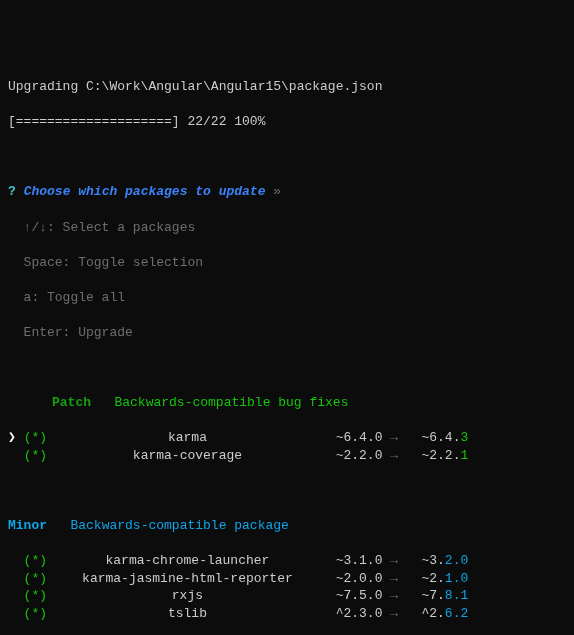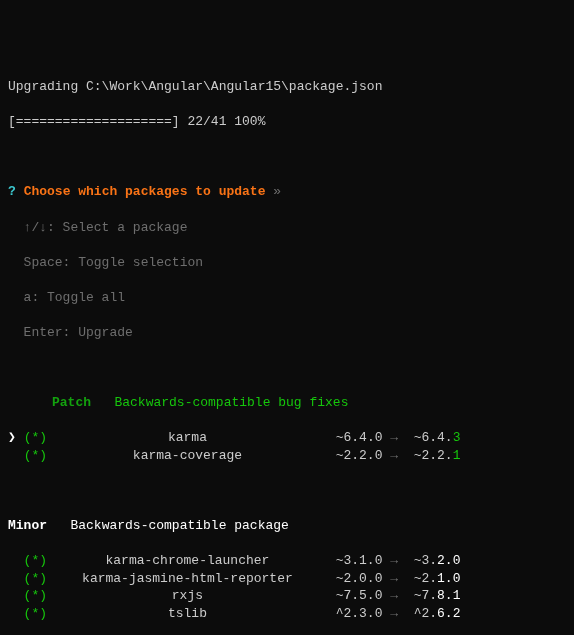--- a/index.html
+++ b/index.html
@@ -7,44 +7,44 @@
       padding: 8px;
       background: #0c0c0c;
       color: #cccccc;
       font-family: 'Consolas', 'Courier New', monospace;
       font-size: 13px;
       line-height: 1.35;
       white-space: pre;
       width: 574px;
       box-sizing: border-box;
     }
-    .white { color: #f97316; }
+    .white { color: #3b82f6; font-style: italic; }
     .faded { color: #6e6e6e; }
     .cyan { color: #3dc9d0; font-weight: bold; }
     .green { color: #13a10e; padding-left: 44px; }
     .green-bright { color: #16c60c; }
-    .blue { color: #ffffff; }
+    .blue { color: #0ea5e9; }
     .row { display: block; }
     .cursor { color: #ffffff; }
     .marker { display: inline-block; width: 3ch; }
     .name { display: inline-block; width: 34ch; text-align: center; }
     .from { display: inline-block; width: 8ch; text-align: right; }
     .arrow { color: #6e6e6e; display: inline-block; width: 3ch; text-align: center; }
-    .to { display: inline-block; width: 8ch; text-align: center; }
+    .to { display: inline-block; width: 8ch; text-align: right; }
   </style>
 </head>
 <body>
 
 
 
 <span class="row"><span>Upgrading </span><span>C:\Work\Angular\Angular15\package.json</span></span>
-<span class="row"><span>[====================]</span> <span>22/41 100%</span></span>
+<span class="row"><span>[====================]</span> <span>22/22 100%</span></span>
 <span class="row"> </span>
 <span class="row"><span class="cyan">?</span> <span class="white" style="font-weight:bold">Choose which packages to update</span> <span class="faded">»</span></span>
-<span class="row faded">  <span>↑/↓: Select a package</span></span>
+<span class="row faded">  <span>↑/↓: Select a packages</span></span>
 <span class="row faded">  <span>Space: Toggle selection</span></span>
 <span class="row faded">  <span>a: Toggle all</span></span>
 <span class="row faded">  <span>Enter: Upgrade</span></span>
 <span class="row"> </span>
 <span class="row"><span class="green" style="font-weight:bold">Patch</span>   <span class="green-bright">Backwards-compatible bug fixes</span></span>
 <div id="patch-rows"><span class="row"><span class="cursor">❯</span> <span class="marker green-bright">(*)</span> <span class="name">karma</span><span class="from">~6.4.0</span><span class="arrow">→</span><span class="to"><span>~6.4.</span><span class="green-bright">3</span></span></span><span class="row"><span class="cursor"> </span> <span class="marker green-bright">(*)</span> <span class="name">karma-coverage</span><span class="from">~2.2.0</span><span class="arrow">→</span><span class="to"><span>~2.2.</span><span class="green-bright">1</span></span></span></div>
 <span class="row"> </span>
 <span class="row"><span class="blue" style="font-weight:bold">Minor</span>   <span class="blue">Backwards-compatible package</span></span>
 <div id="minor-rows"><span class="row">  <span class="marker green-bright">(*)</span> <span class="name">karma-chrome-launcher</span><span class="from">~3.1.0</span><span class="arrow">→</span><span class="to"><span>~3.</span><span class="blue">2.0</span></span></span><span class="row">  <span class="marker green-bright">(*)</span> <span class="name">karma-jasmine-html-reporter</span><span class="from">~2.0.0</span><span class="arrow">→</span><span class="to"><span>~2.</span><span class="blue">1.0</span></span></span><span class="row">  <span class="marker green-bright">(*)</span> <span class="name">rxjs</span><span class="from">~7.5.0</span><span class="arrow">→</span><span class="to"><span>~7.</span><span class="blue">8.1</span></span></span><span class="row">  <span class="marker green-bright">(*)</span> <span class="name">tslib</span><span class="from">^2.3.0</span><span class="arrow">→</span><span class="to"><span>^2.</span><span class="blue">6.2</span></span></span></div>
 

